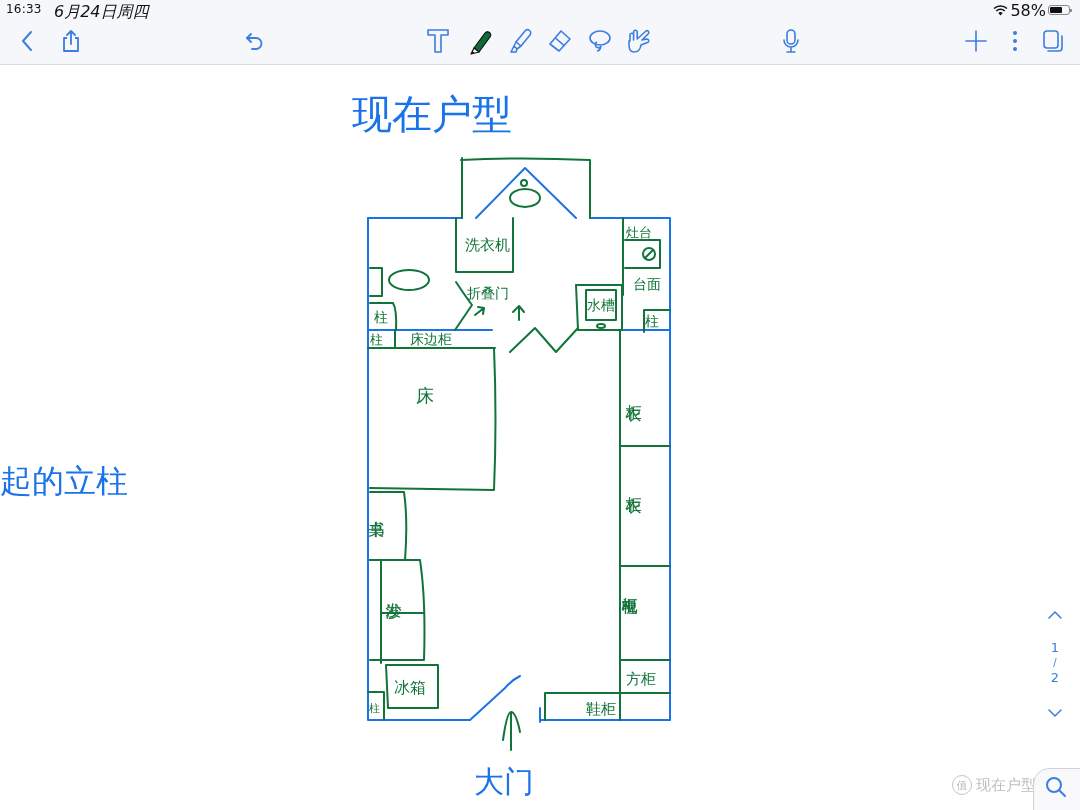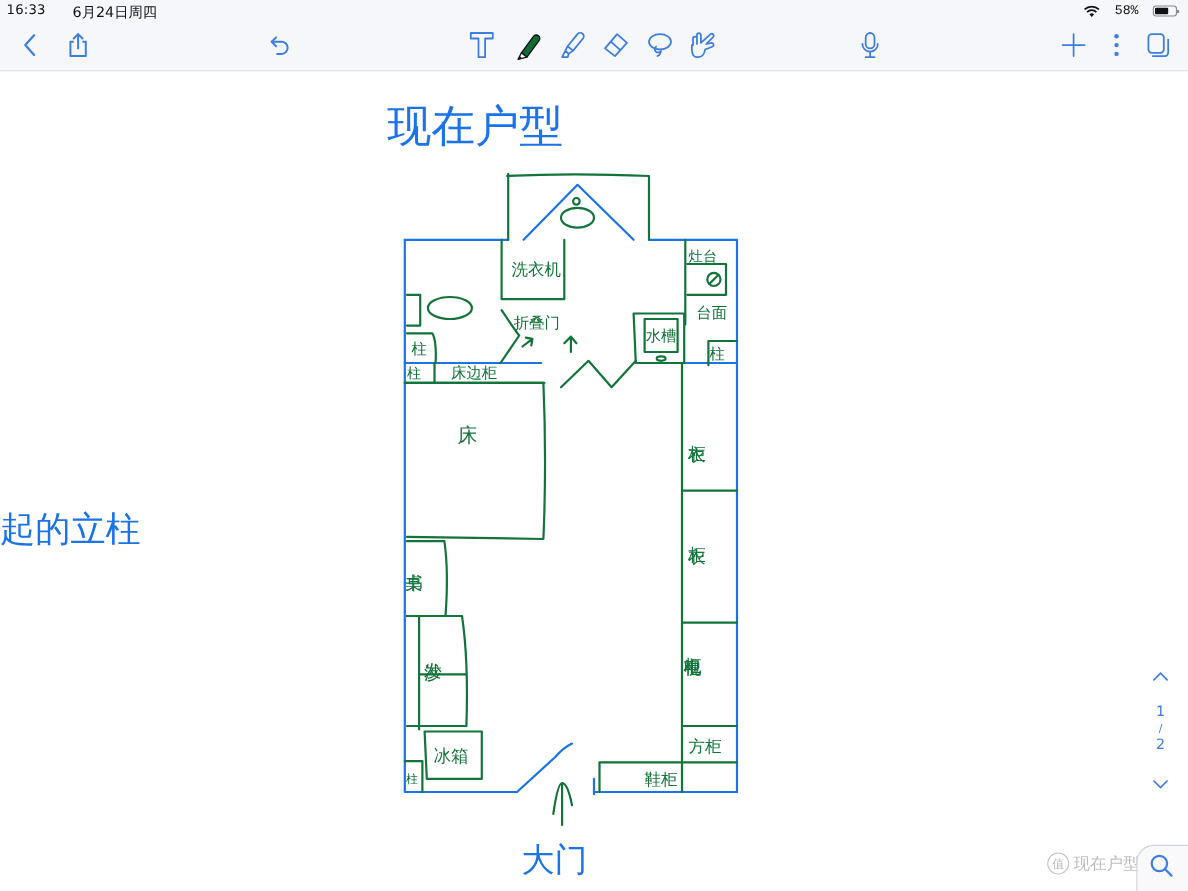--- a/index.html
+++ b/index.html
@@ -9,24 +9,24 @@
       font-family: "DejaVu Sans", "Liberation Sans", sans-serif;
     }
     .topbar {
       position: absolute; left: 0; top: 0; width: 1080px; height: 64px;
       background: #f6f7fb; border-bottom: 1px solid #d9d9de;
     }
     .status-time {
       position: absolute; left: 6px; top: 2px; font-size: 12px; color: #111;
       letter-spacing: 0.2px;
     }
-    .status-date { position: absolute; left: 66px; top: 2px; font-size: 13px; color: #111; }
+    .status-date { position: absolute; left: 54px; top: 2px; font-size: 16px; color: #111; font-style: italic; }
     .status-right {
       position: absolute; right: 10px; top: 2px; height: 16px; display: flex; align-items: center;
-      gap: 13px; font-size: 12px; color: #111; font-family: Liberation Mono, monospace;
+      gap: 2px; font-size: 16px; color: #111;
     }
     .battery {
       width: 22px; height: 10px; border: 1px solid #888; border-radius: 3px; position: relative; box-sizing: border-box;
     }
     .battery-fill { position: absolute; left: 1px; top: 1px; bottom: 1px; width: 58%; background: #111; border-radius: 1px; }
     .battery-tip { position: absolute; right: -3px; top: 3px; width: 2px; height: 3px; background: #888; border-radius: 0 1px 1px 0; }
 
     .tb-btn {
       position: absolute; top: 26px; width: 30px; height: 30px;
       display: flex; align-items: center; justify-content: center; cursor: pointer;

